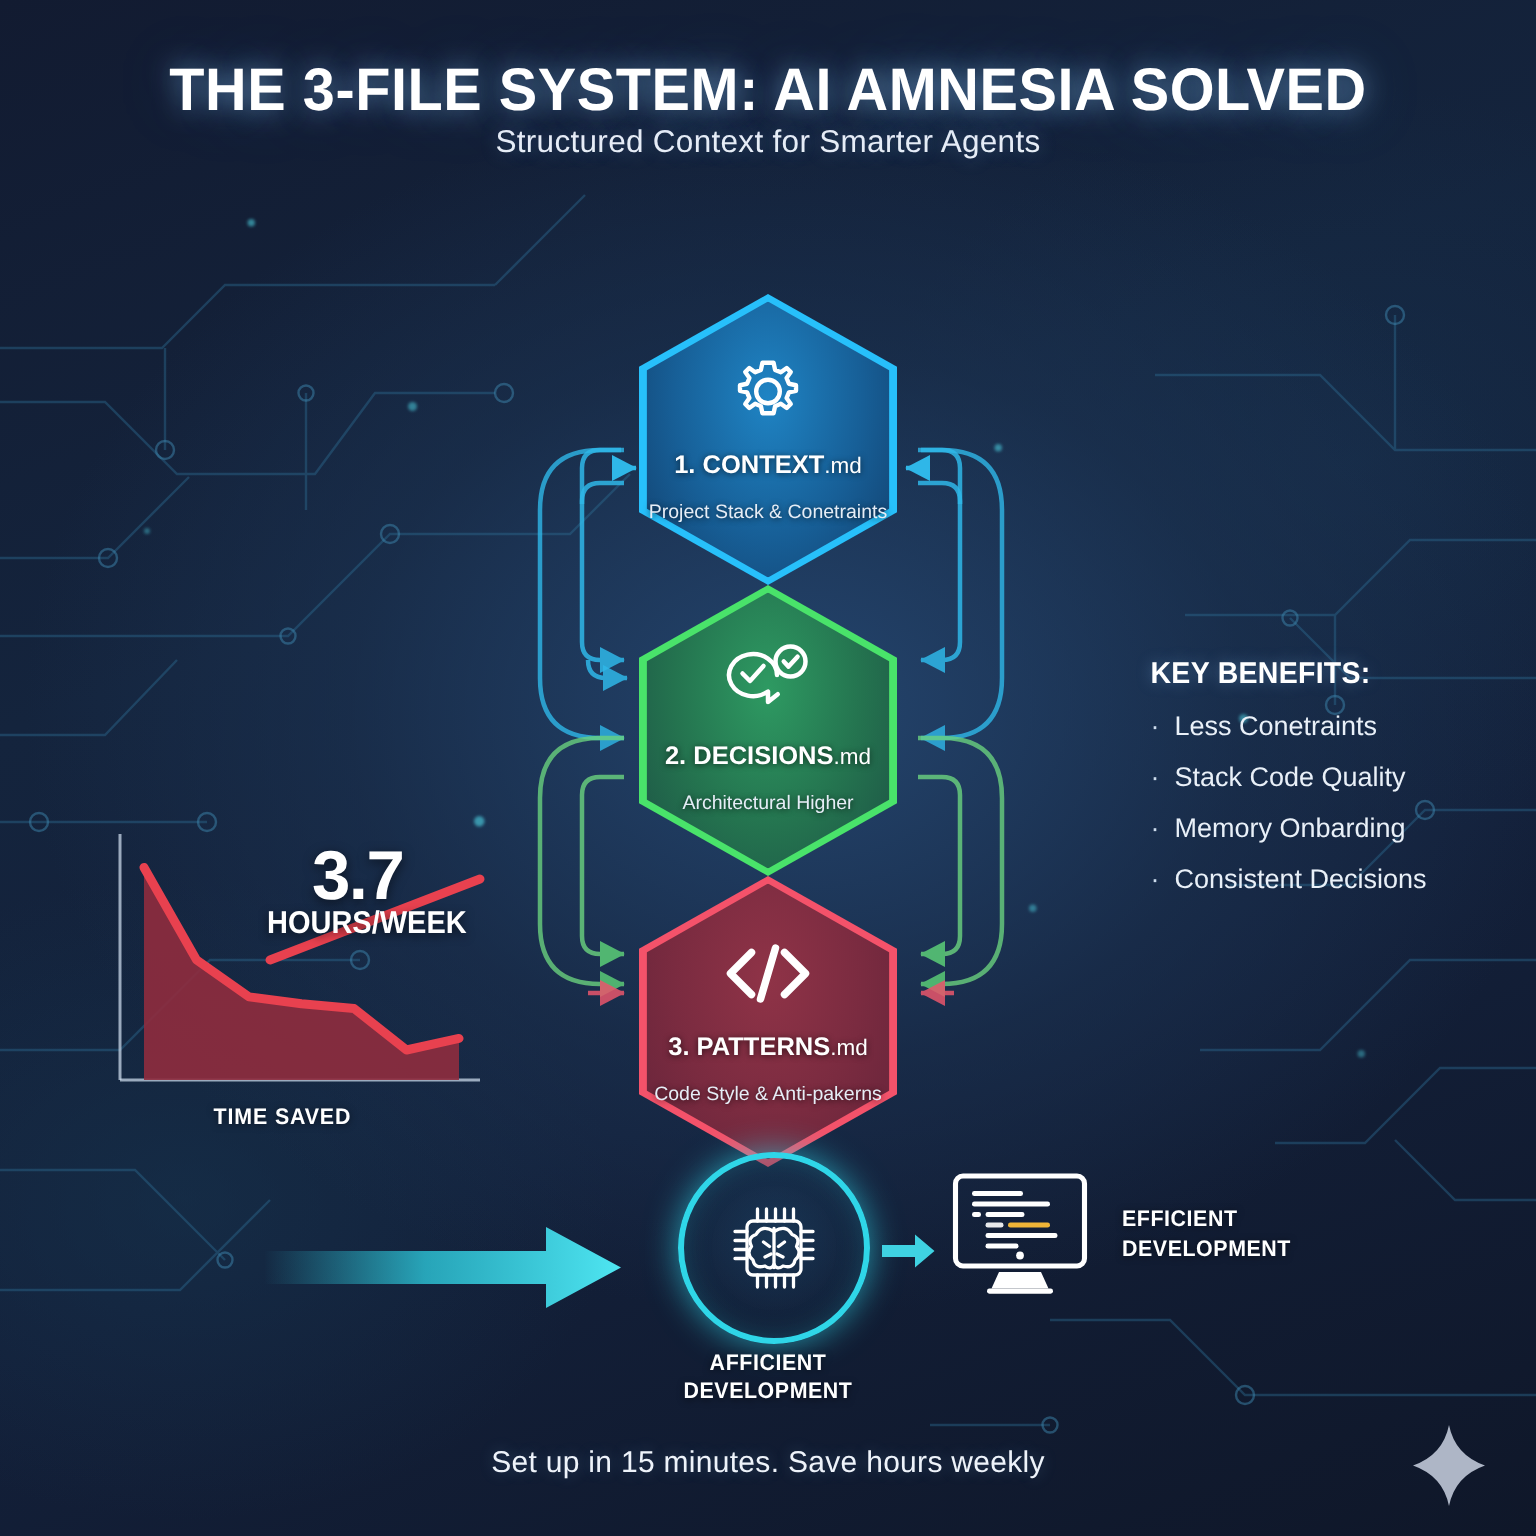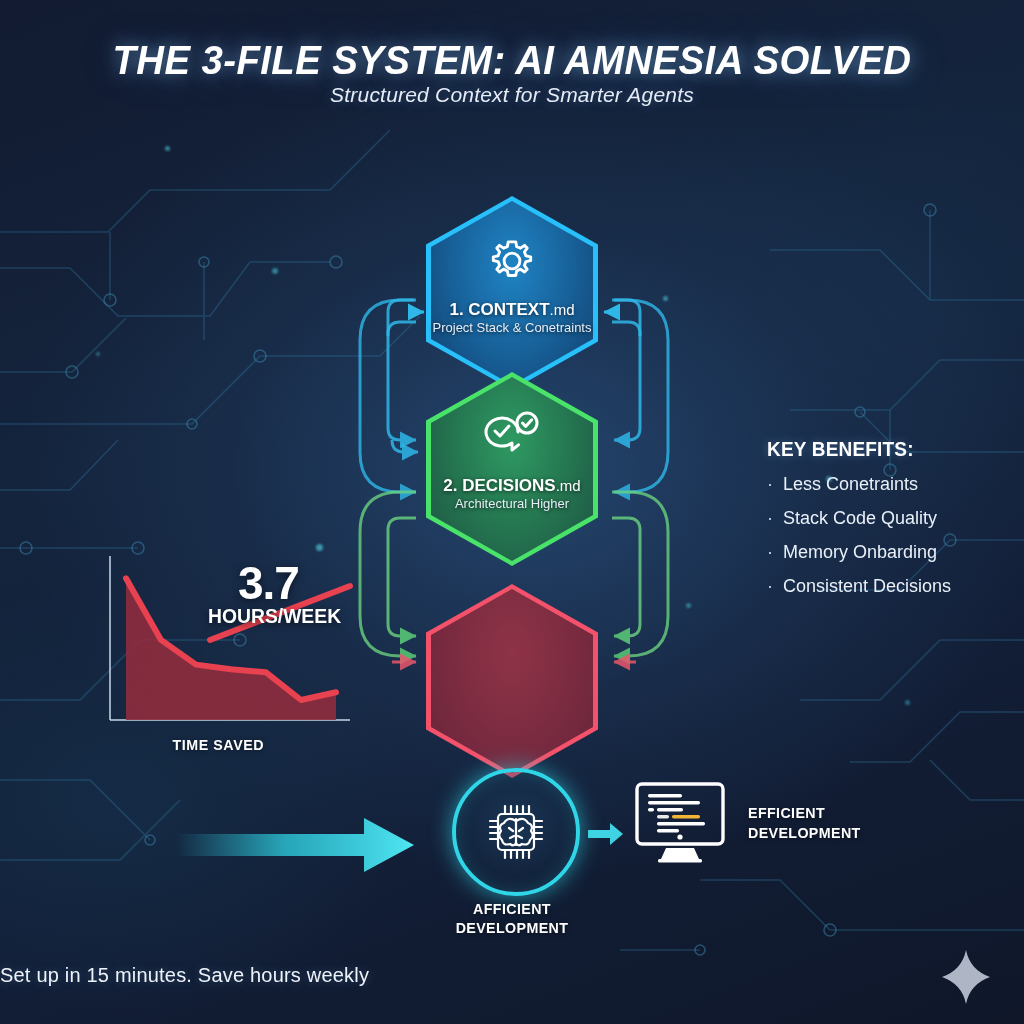--- a/index.html
+++ b/index.html
@@ -32,21 +32,20 @@
     filter: blur(1.2px);
     pointer-events: none;
   }
 
   
   .header {
     position: absolute;
     left: 0; right: 0;
     top: 38px;
     text-align: center;
-    font-style: italic;
   }
   .title {
     font-size: 40px;
     font-weight: bold;
     letter-spacing: 0.4px;
     color: #ffffff;
     margin: 0;
     transform: scaleX(0.96);
     text-shadow: 0 0 18px rgba(150,205,255,0.55), 0 0 44px rgba(80,160,230,0.30);
     font-family: "Liberation Sans", sans-serif;
@@ -88,32 +87,32 @@
     font-weight: bold;
     color: #ffffff;
     margin-top: 8px;
     white-space: nowrap;
     text-shadow: 0 1px 4px rgba(0,0,0,0.65);
   }
   .hex-title .ext { font-weight: normal; font-size: 15px; }
   .hex-sub {
     font-size: 13px;
     color: #e6edf6;
-    margin-top: 0;
+    margin-top: 13px;
     white-space: nowrap;
     text-shadow: 0 1px 4px rgba(0,0,0,0.7);
   }
 
   #hex-context { left: 426px; top: 196px; }
   #hex-context .hex-inner {
     background: radial-gradient(ellipse at 50% 35%, #1f84c4 0%, #175f97 55%, #123f6c 100%);
   }
   #hex-context { background: #27c0fb; filter: drop-shadow(0 0 14px rgba(40,180,250,0.55)); }
 
-  #hex-decisions { left: 426px; top: 372px; }
+  #hex-decisions { left: 426px; top: 390px; }
   #hex-decisions .hex-inner {
     background: radial-gradient(ellipse at 50% 35%, #2e9a62 0%, #24734f 55%, #1d5345 100%);
   }
   #hex-decisions { background: #49e36a; filter: drop-shadow(0 0 14px rgba(70,225,105,0.5)); }
 
   #hex-patterns { left: 426px; top: 584px; }
   #hex-patterns .hex-inner {
     background: radial-gradient(ellipse at 50% 35%, #8f3347 0%, #7a2b40 55%, #66243a 100%);
   }
   #hex-patterns { background: #f4526a; filter: drop-shadow(0 0 14px rgba(245,80,105,0.45)); }
@@ -146,21 +145,21 @@
   }
   .benefit-bullet {
     width: 16px;
     flex: 0 0 16px;
     color: #cddced;
     font-size: 18px;
     line-height: 1;
   }
 
   
-  .chart-wrap { position: absolute; left: 98px; top: 548px; width: 270px; height: 215px; }
+  .chart-wrap { position: absolute; left: 68px; top: 548px; width: 270px; height: 215px; }
   .chart-big {
     position: absolute;
     left: 140px;
     top: 8px;
     font-size: 46px;
     font-weight: bold;
     color: #ffffff;
     letter-spacing: -1px;
     text-shadow: 0 2px 8px rgba(0,0,0,0.55);
   }
@@ -231,20 +230,21 @@
     transform: scaleX(0.95);
     transform-origin: left center;
     text-shadow: 0 1px 5px rgba(0,0,0,0.5);
   }
 
   
   .footer {
     position: absolute;
     left: 0; right: 0;
     top: 964px;
+    text-align: center;
     font-size: 20px;
     color: #eef3fa;
     letter-spacing: 0.2px;
     text-shadow: 0 0 10px rgba(130,185,240,0.28);
   }
   .sparkle { position: absolute; left: 940px; top: 948px; }
 </style>
 </head>
 <body>
 
@@ -385,20 +385,31 @@
           <path d="M40.5 13 l3.2 3.4 6-6.6"></path>
         </svg>
       </div>
       <div class="hex-title"><span>2. </span><span>DECISIONS</span><span class="ext">.md</span></div>
       <div class="hex-sub">Architectural Higher</div>
     </div>
   </div>
 
   <div class="hex" id="hex-patterns">
     <div class="hex-inner"></div>
+    <div class="hex-content">
+      <div class="hex-icon">
+        <svg width="62" height="48" viewBox="0 0 62 48" fill="none" stroke="#ffffff" stroke-width="5" stroke-linecap="round" stroke-linejoin="round">
+          <path d="M20 10 L6 24 L20 38"></path>
+          <path d="M42 10 L56 24 L42 38"></path>
+          <path d="M36 7 L26 41"></path>
+        </svg>
+      </div>
+      <div class="hex-title"><span>3. </span><span>PATTERNS</span><span class="ext">.md</span></div>
+      <div class="hex-sub">Code Style &amp; Anti-pakerns</div>
+    </div>
   </div>
 
   <div class="benefits">
     <div class="benefits-title">KEY BENEFITS:</div>
     <div class="benefit-row">
       <span class="benefit-bullet">·</span>
       <span>Less Conetraints</span>
     </div>
     <div class="benefit-row">
       <span class="benefit-bullet">·</span>

